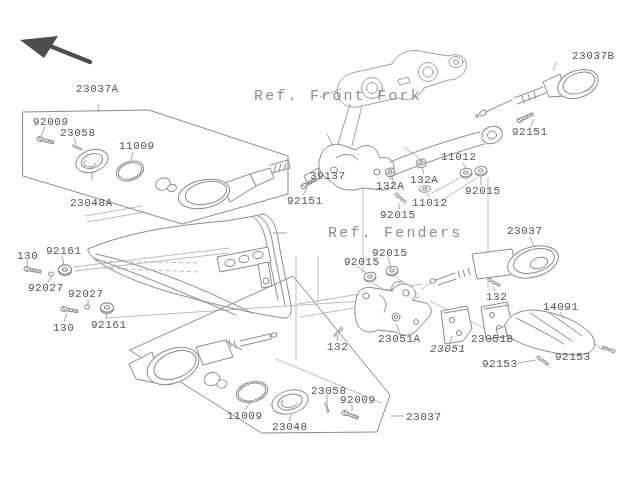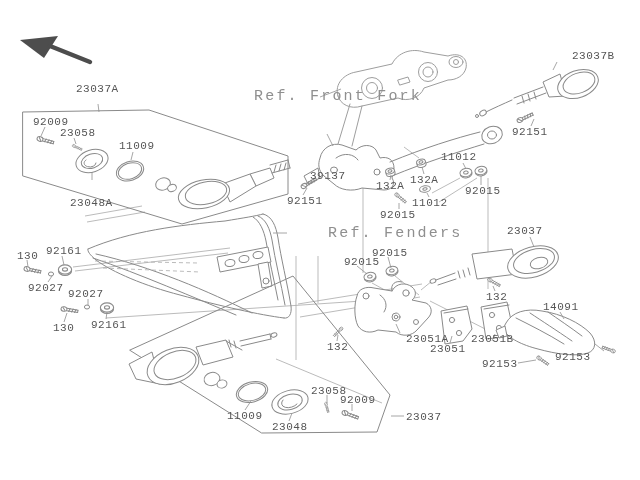--- a/index.html
+++ b/index.html
@@ -321,24 +321,24 @@
       <span class="part-label" style="left: 507px; top: 226px;">23037</span>
       <span class="part-label" style="left: 344px; top: 257px;">92015</span>
       <span class="part-label" style="left: 372px; top: 248px;">92015</span>
       <span class="part-label" style="left: 17px; top: 251px;">130</span>
       <span class="part-label" style="left: 46px; top: 246px;">92161</span>
       <span class="part-label" style="left: 28px; top: 283px;">92027</span>
       <span class="part-label" style="left: 68px; top: 289px;">92027</span>
       <span class="part-label" style="left: 53px; top: 323px;">130</span>
       <span class="part-label" style="left: 91px; top: 320px;">92161</span>
       <span class="part-label" style="left: 327px; top: 342px;">132</span>
-      <span class="part-label" style="left: 378px; top: 334px; margin-left: 28px;">23051A</span>
+      <span class="part-label" style="left: 378px; top: 334px;">23051A</span>
       <span class="part-label" style="left: 486px; top: 292px;">132</span>
       <span class="part-label" style="left: 543px; top: 302px;">14091</span>
-      <span class="part-label" style="left: 430px; top: 344px;">23051</span>
+      <span class="part-label" style="left: 430px; top: 344px; font-style: italic;">23051</span>
       <span class="part-label" style="left: 471px; top: 334px;">23051B</span>
       <span class="part-label" style="left: 482px; top: 359px;">92153</span>
       <span class="part-label" style="left: 555px; top: 352px;">92153</span>
       <span class="part-label" style="left: 311px; top: 386px;">23058</span>
       <span class="part-label" style="left: 340px; top: 395px;">92009</span>
       <span class="part-label" style="left: 227px; top: 411px;">11009</span>
       <span class="part-label" style="left: 272px; top: 422px;">23048</span>
       <span class="part-label" style="left: 406px; top: 412px;">23037</span>
     </div>
 

